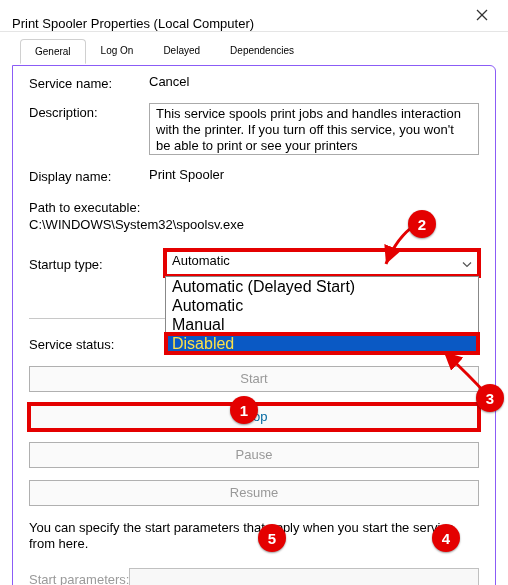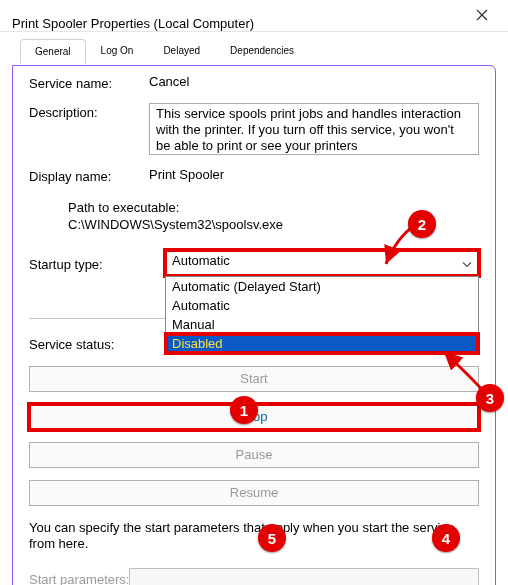--- a/index.html
+++ b/index.html
@@ -12,27 +12,27 @@
     .tabstrip { display: flex; gap: 0; margin-bottom: 2px; margin-left: 8px; }
     .tab { padding: 6px 14px; font-size: 10px; cursor: default; border: 1px solid transparent; position: relative; }
     .tab.active { border: 1px solid #d0d0d0; border-bottom: 1px solid #fff; background: #fff; border-radius: 4px 4px 0 0; z-index: 2; top: 1px; }
     .tab-panel { border: 1px solid #8b5cf6; border-radius: 0 6px 6px 6px; padding: 8px 16px 22px 16px; position: relative; }
     .row { display: flex; align-items: flex-start; margin-bottom: 12px; }
     .label-col { width: 120px; padding-top: 2px; }
     .value-col { flex: 1; }
     .desc-box { border: 1px solid #aaa; background: #fff; padding: 2px 6px; height: 52px; overflow: hidden; font-size: 13px; line-height: 16px; }
     .desc-box .last-line { white-space: nowrap; }
     .path-block { margin: 16px 0 18px 0; }
-    .path-block div { margin-bottom: 2px; margin-left: 39px; }
+    .path-block div { margin-bottom: 2px; }
     .startup-row { display: flex; align-items: center; position: relative; }
     .dropdown { flex: 1; height: 26px; border: 1px solid #888; padding: 2px 22px 2px 6px; background: #fff; position: relative; font-size: 13px; }
     .dropdown-chevron { position: absolute; right: 6px; top: 50%; transform: translateY(-50%); }
     .red-box { outline: 4px solid #e40000; outline-offset: -2px; }
     .dropdown-list { position: absolute; left: 136px; right: 0; top: 26px; background: #fff; border: 1px solid #888; z-index: 5; }
-    .dropdown-list .opt { padding: 1px 6px; font-size: 13px; line-height: 17px; }
+    .dropdown-list .opt { padding: 1px 6px; font-size: 16px; line-height: 17px; }
     .dropdown-list .opt.sel { background: #0a59c4; color: #fde047; outline: 4px solid #e40000; outline-offset: -2px; }
     .separator { border-top: 1px solid #c8c8c8; margin: 42px 0 16px 0; }
     .status-row { display: flex; margin-bottom: 14px; }
     .btn-row { display: flex; gap: 12px; margin-bottom: 14px; flex-direction: column; }
     .svc-btn { flex: 1; height: 26px; border: 1px solid #b0b0b0; background: #fafafa; font-size: 13px; color: #999; text-align: center; line-height: 24px; }
     .svc-btn.enabled { color: #0369a1; }
     .note { margin-bottom: 16px; line-height: 16px; }
     .start-params { display: flex; align-items: center; gap: 0; }
     .start-params-label { color: #9a9a9a; }
     .start-params-input { flex: 1; height: 22px; border: 1px solid #c0c0c0; background: #f8f8f8; }

